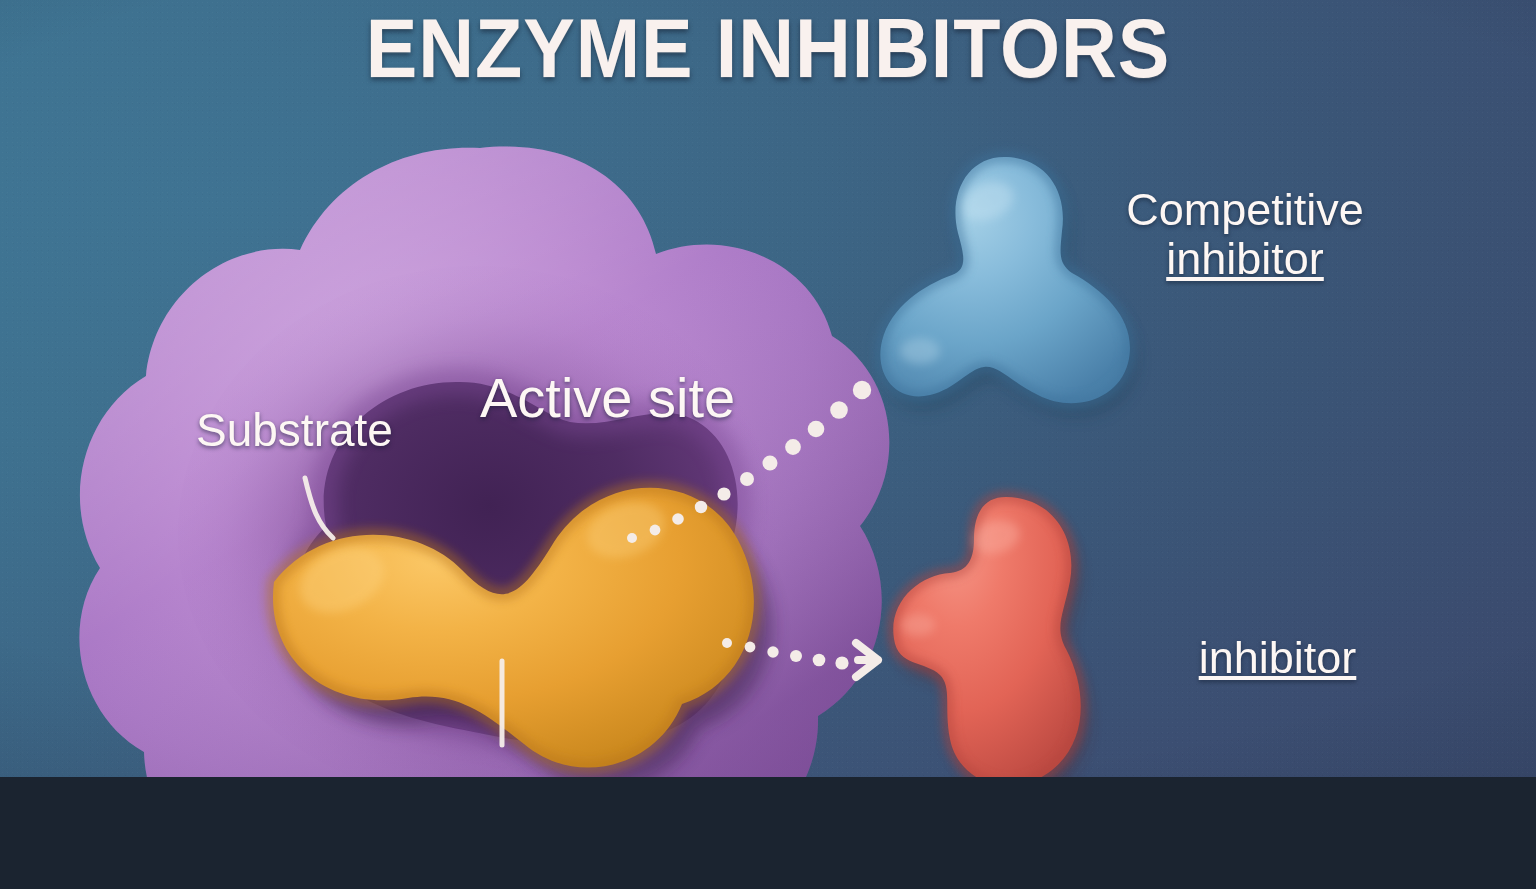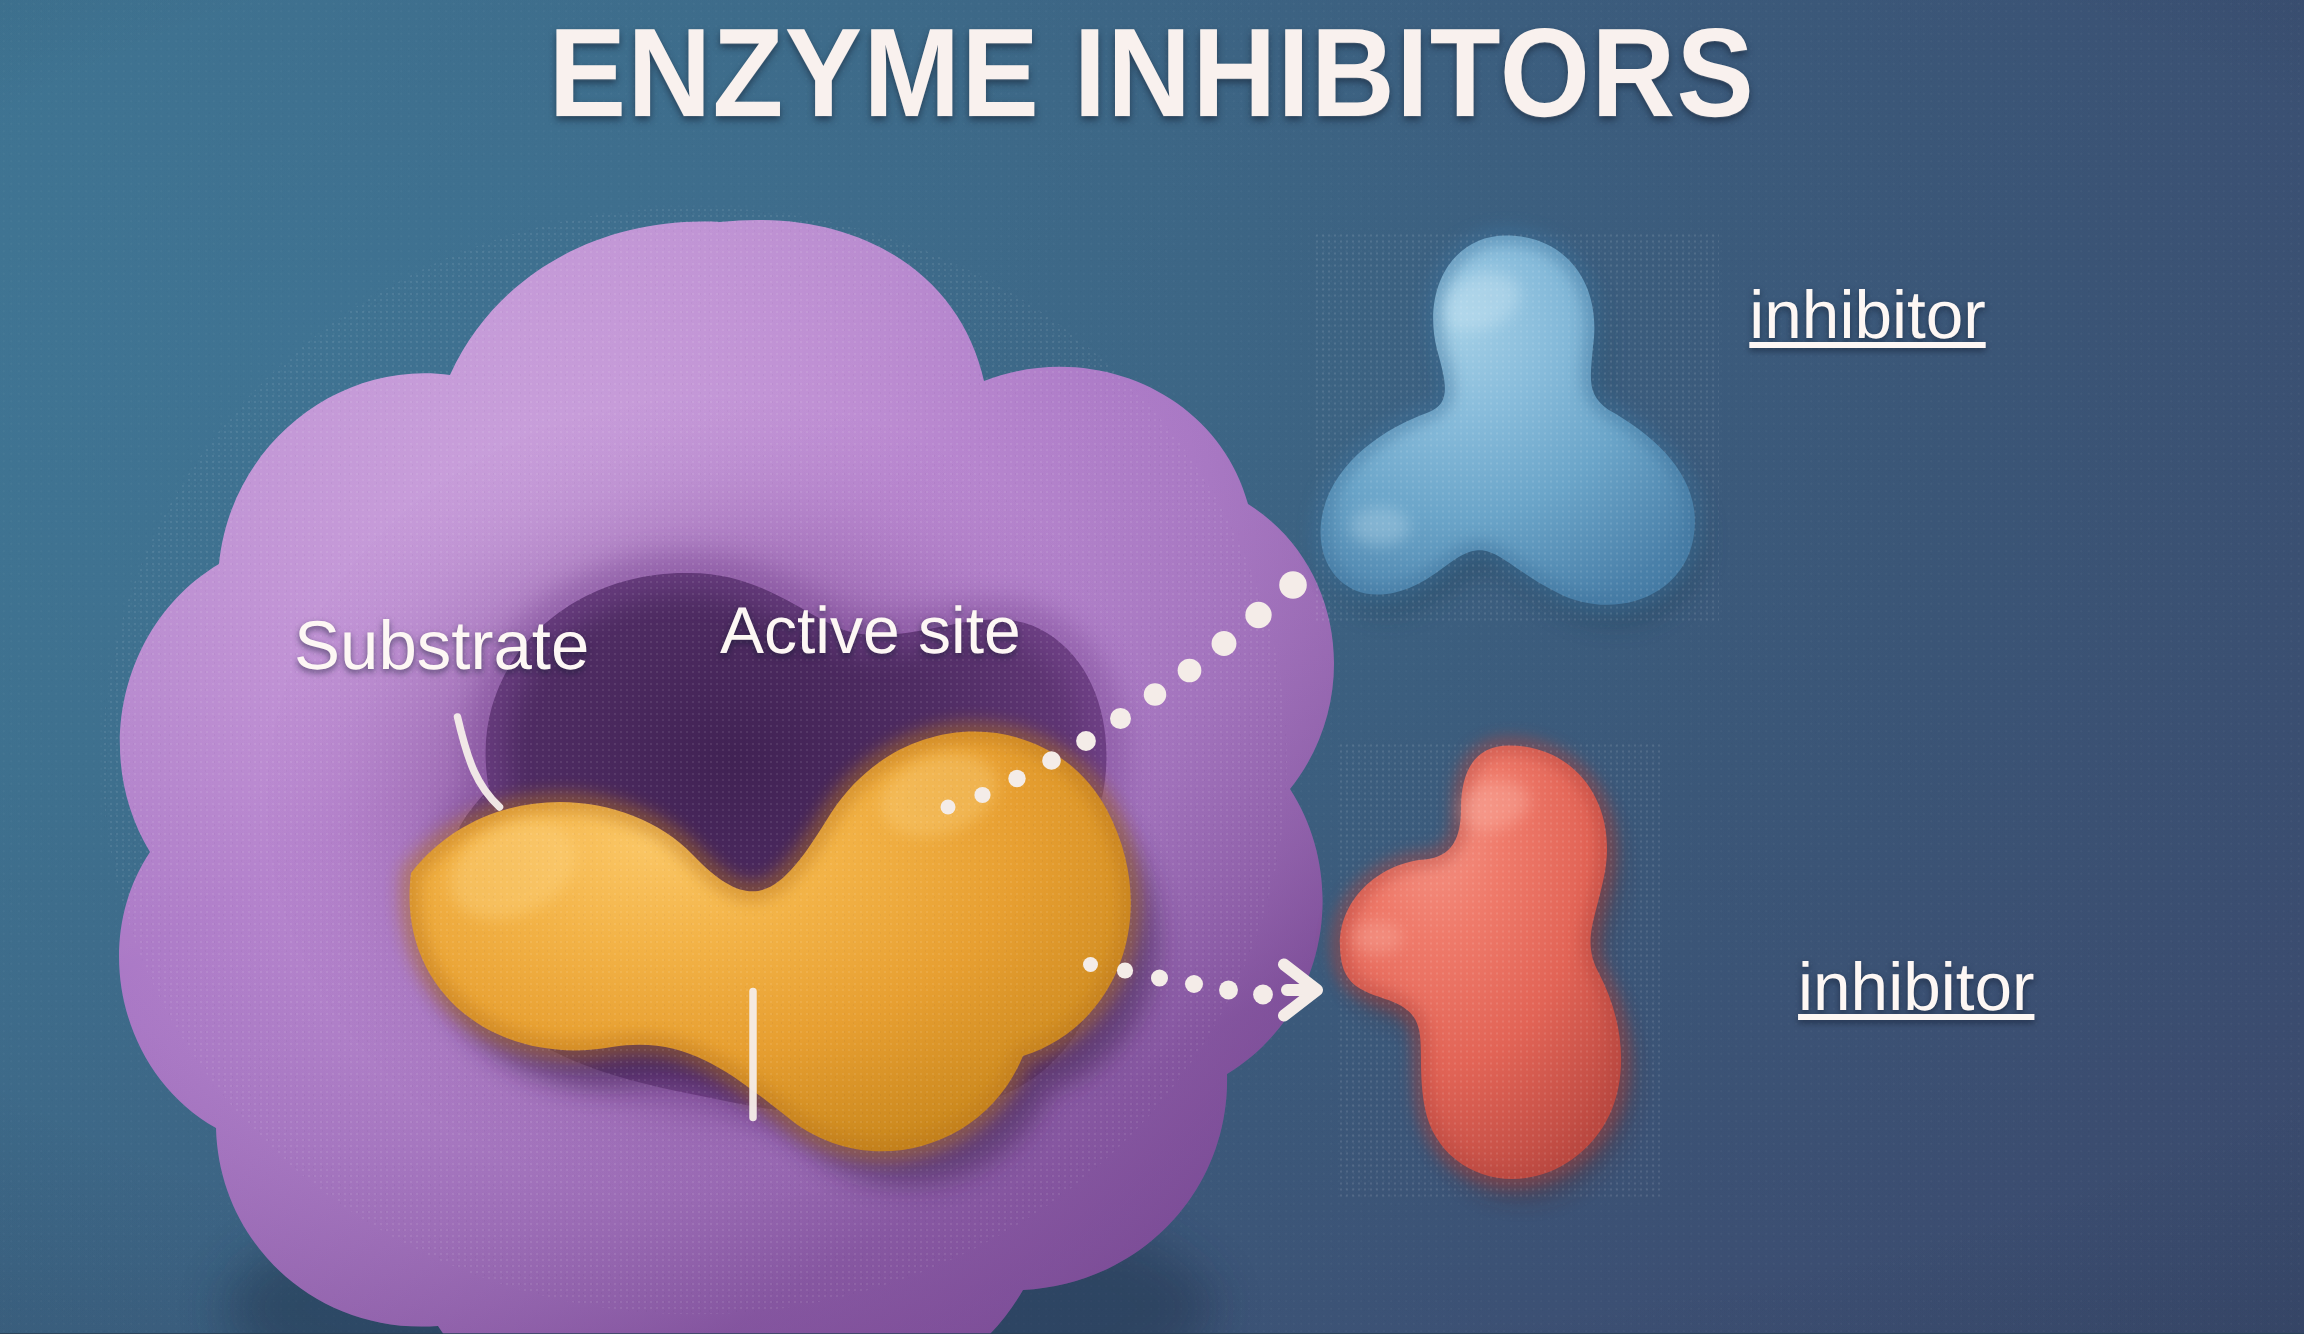--- a/index.html
+++ b/index.html
@@ -3,21 +3,21 @@
 <meta charset="utf-8">
 <style>
   html, body {
     margin: 0;
     padding: 0;
     background: #1b2430;
   }
   #stage {
     position: relative;
     width: 1536px;
-    height: 889px;
+    height: 777px;
     overflow: hidden;
     font-family: "Liberation Sans", sans-serif;
     background: #3d6a88;
   }
 
   
   .bg-base {
     position: absolute;
     inset: 0;
     background:
@@ -103,21 +103,21 @@
   
   .lbl {
     position: absolute;
     color: #fdf7f4;
     font-weight: 400;
     line-height: 1.08;
     text-shadow: 0 2px 4px rgba(15,25,45,.55);
     white-space: nowrap;
   }
   #label-substrate { left: 196px; top: 406px; font-size: 46px; }
-  #label-active-site { left: 480px; top: 397px; font-size: 44px; text-align: right; }
+  #label-active-site { left: 480px; top: 368px; font-size: 56px; text-align: right; }
   #label-competitive {
     left: 1080px; top: 186px; font-size: 45px;
     white-space: normal; width: 330px; text-align: center;
   }
   #label-noncompetitive {
     left: 1080px; top: 634px; font-size: 45px;
     white-space: normal; width: 395px; text-align: center;
   }
   .lbl .l2 { display: block; text-decoration: underline; }
 
@@ -403,20 +403,21 @@
       <circle cx="842" cy="663" r="6.6"></circle>
     </g>
     <path d="M 856 643 L 878 660 L 856 677 M 858 660 L 878 660" fill="none" stroke="#f4ece8" stroke-width="8" stroke-linecap="round" stroke-linejoin="round"></path>
   </svg>
 
   <div class="lbl" id="label-substrate">Substrate</div>
 
   <div class="lbl" id="label-active-site">Active site</div>
 
   <div class="lbl" id="label-competitive">
+    <span class="l1">Competitive</span>
     <span class="l2">inhibitor</span>
   </div>
 
   <div class="lbl" id="label-noncompetitive">
     <span class="l2">inhibitor</span>
   </div>
 
 </div>
 
 </body></html>

